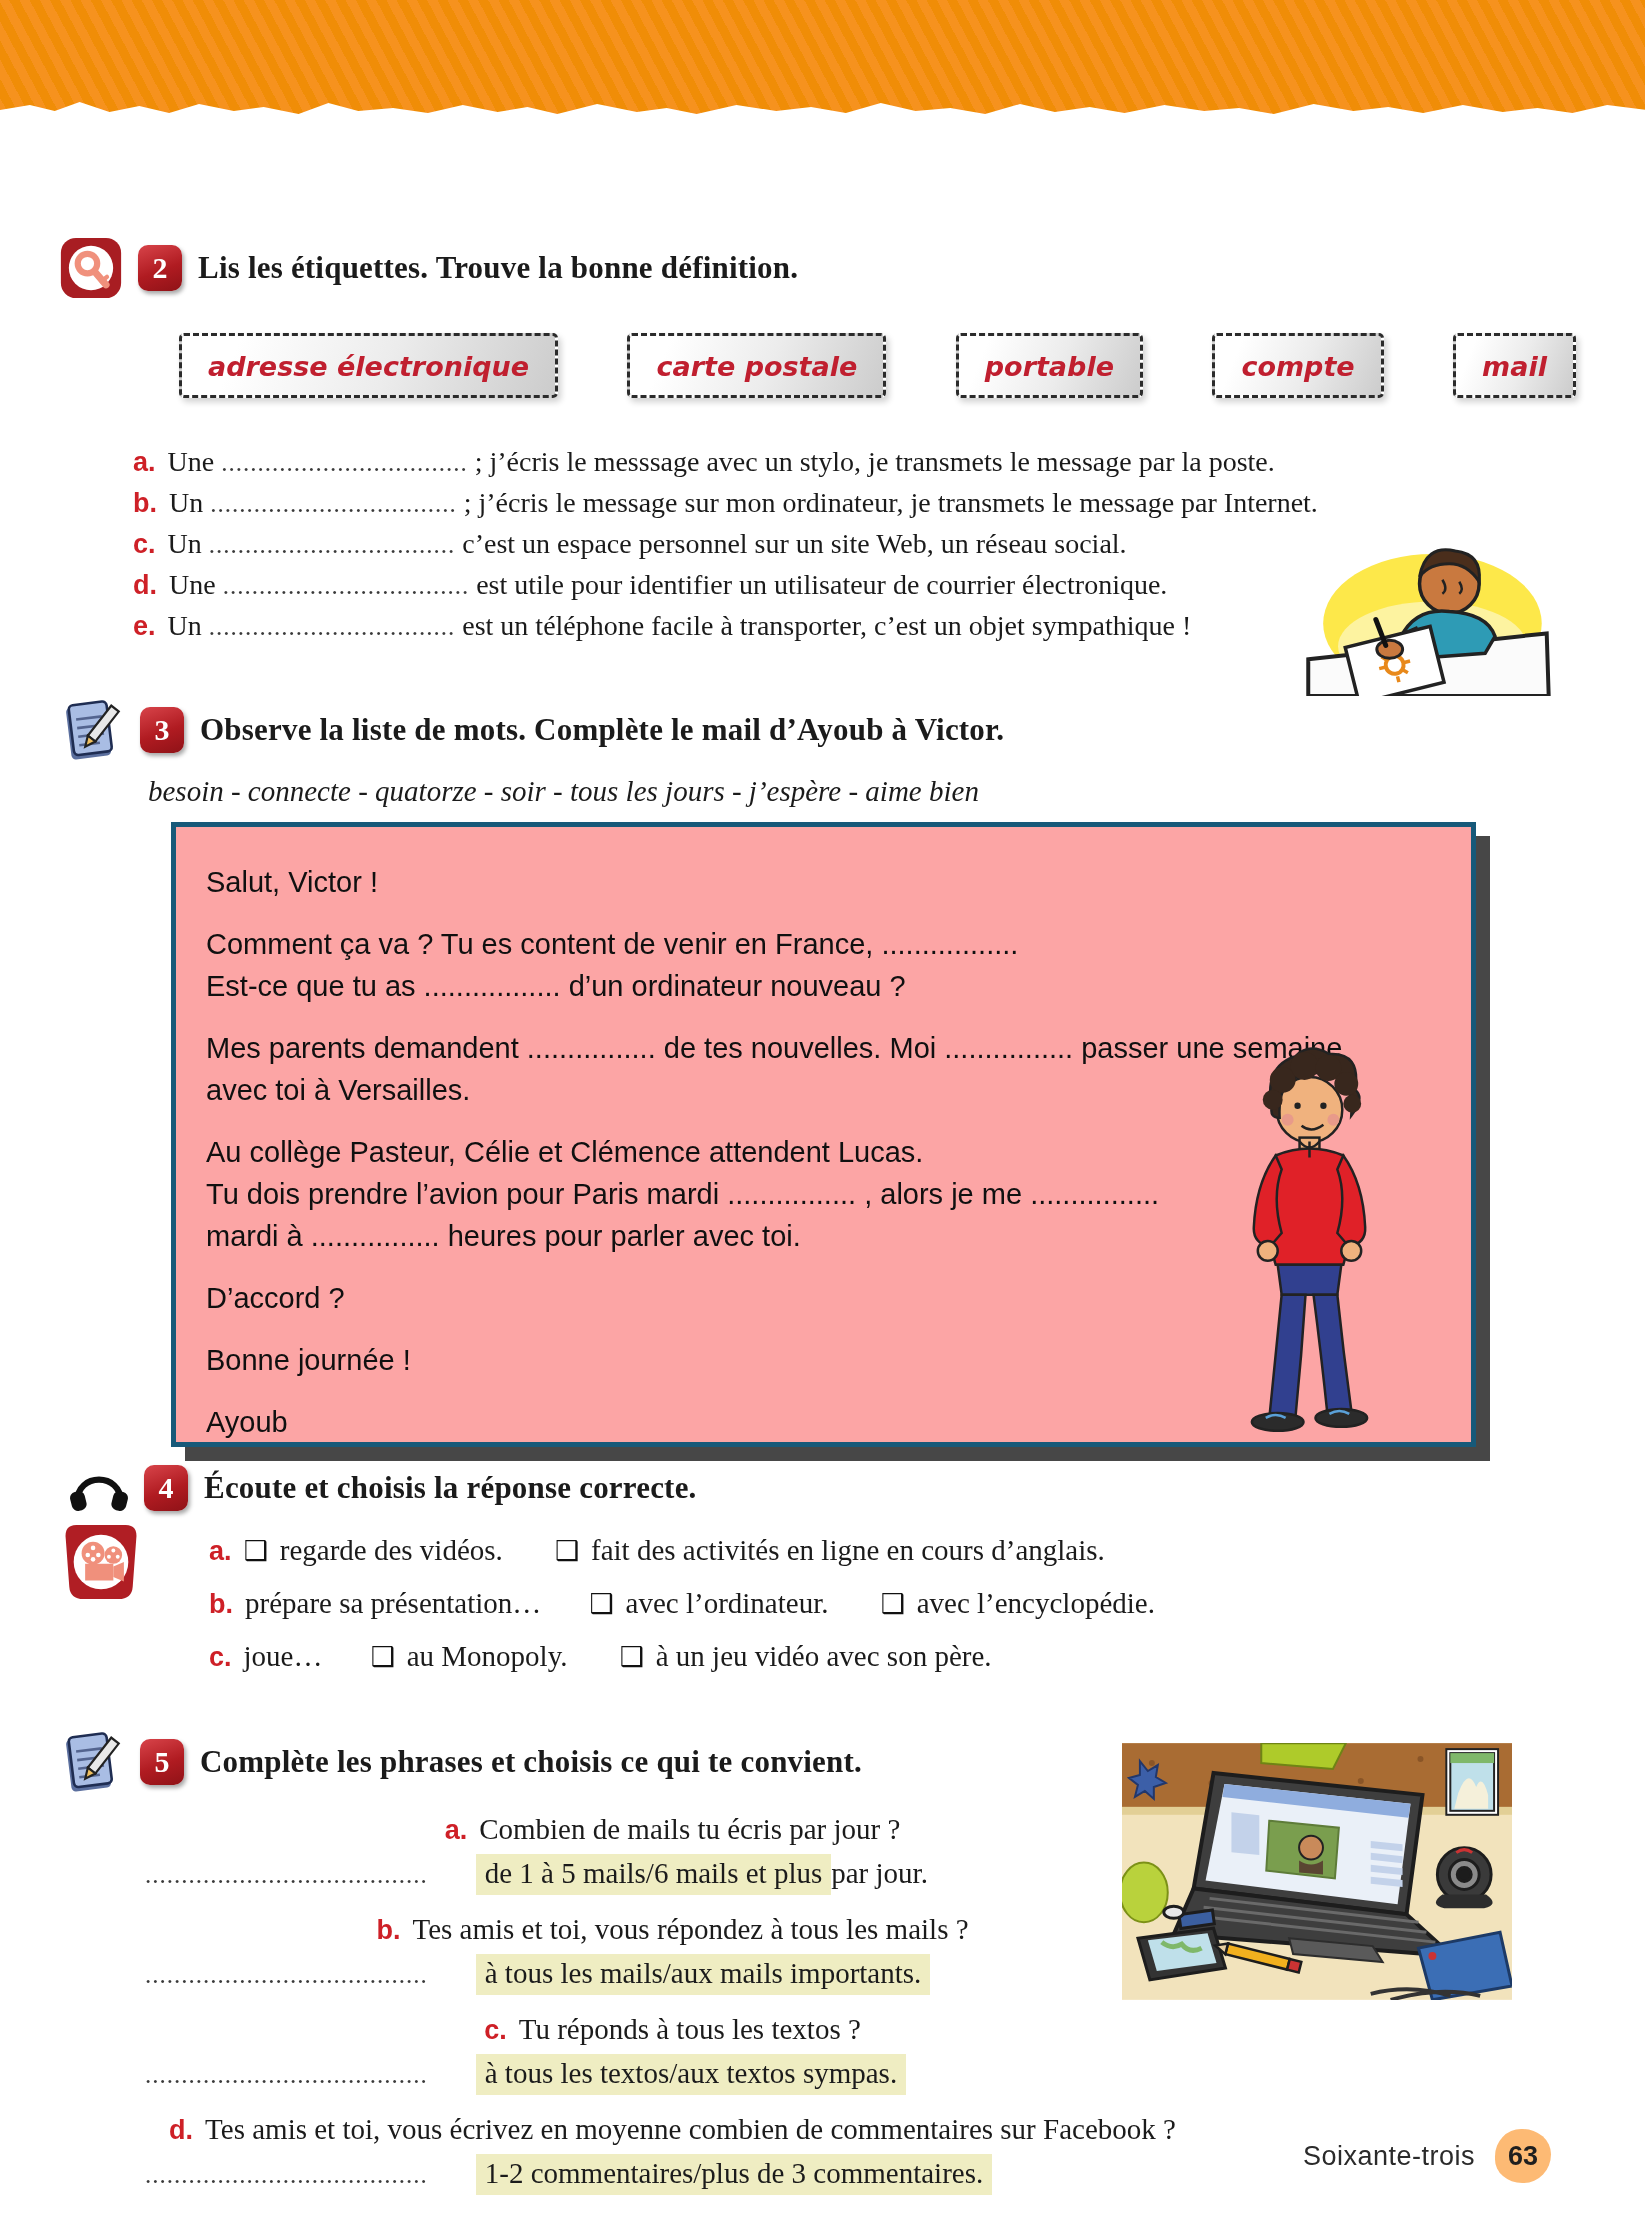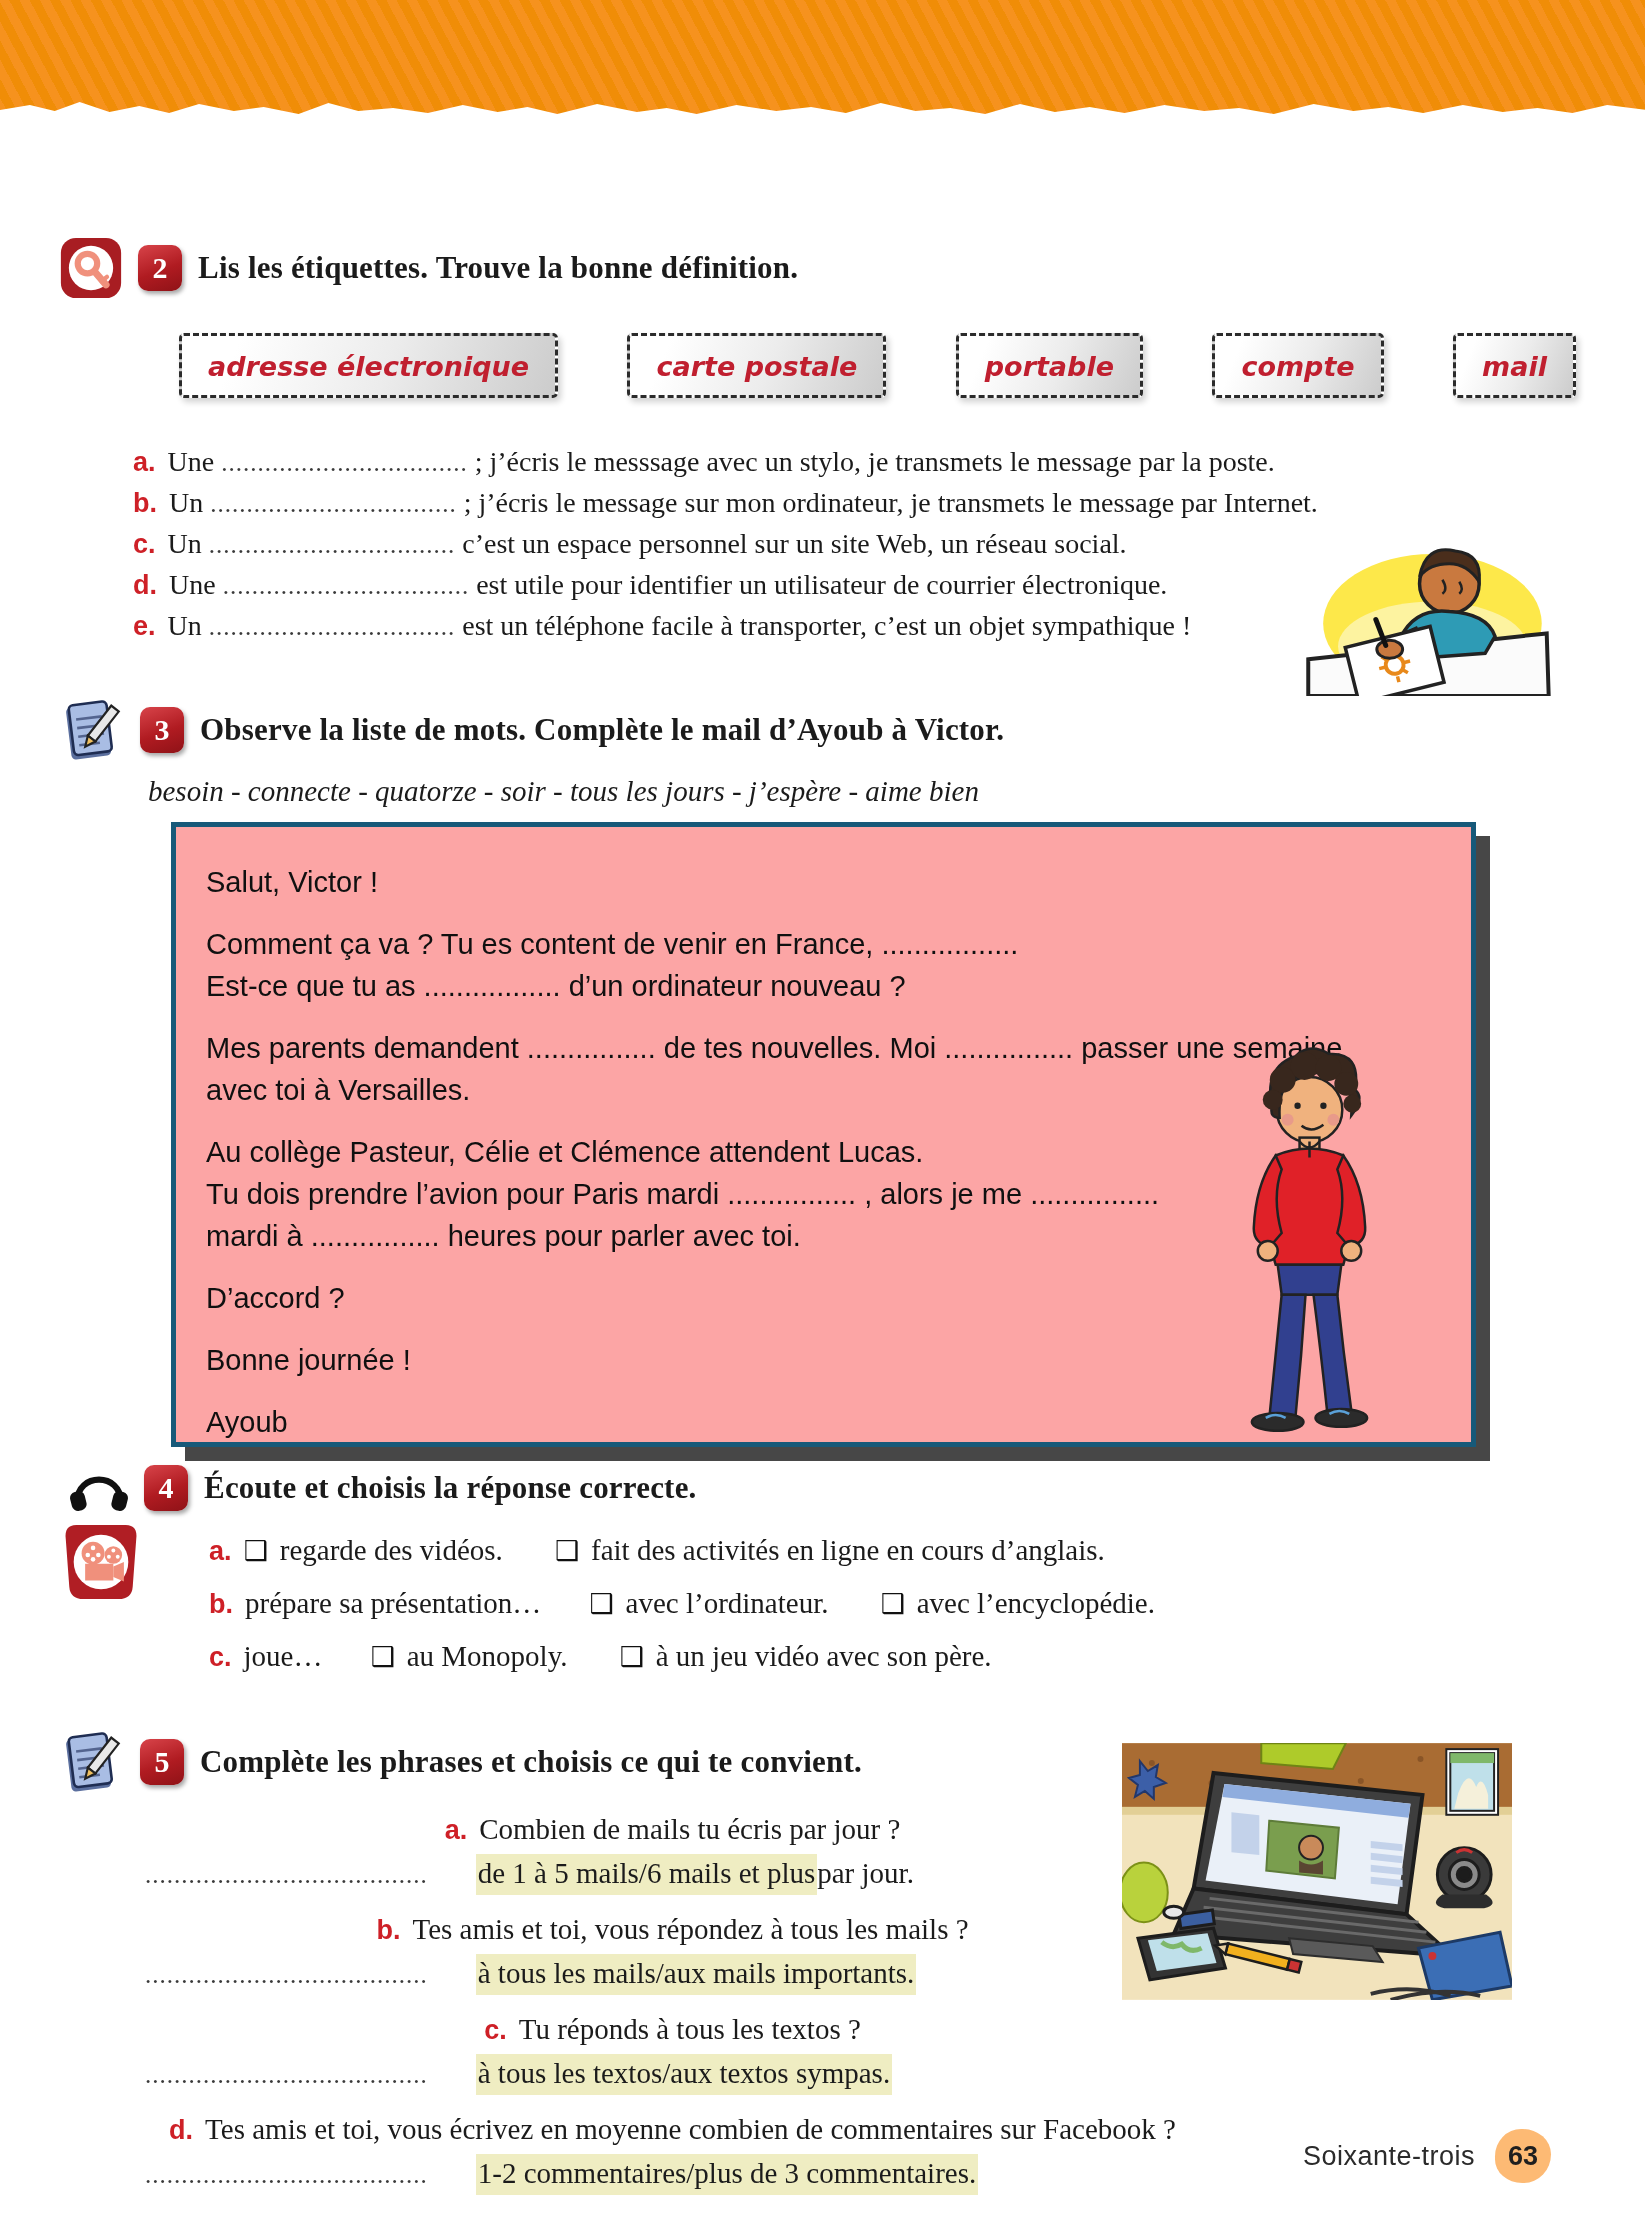--- a/index.html
+++ b/index.html
@@ -53,21 +53,21 @@
   .opt{display:flex;align-items:baseline;margin-right:52px;}
   .cb{font-family:"DejaVu Sans",sans-serif;font-size:27px;margin-right:12px;color:#111;}
   .film-icon{position:absolute;left:4px;top:62px;}
 
   
   #ex5{top:1729px;}
   #ex5 .content{margin-left:85px;max-width:1055px;text-align:center;}
   .q{font-size:29px;margin-top:18px;white-space:nowrap;}
   .ans{display:flex;align-items:baseline;margin-top:8px;white-space:nowrap;}
   .ans .dots{min-width:237px;}
-  .hl{background:#efedc2;padding:3px 2px 5px;margin-left:48px;font-size:29px;}
+  .hl{background:#efedc2;padding:3px 9px 5px;margin-left:48px;font-size:29px;}
   .tail5{font-size:29px;}
 
   
   .footer{position:absolute;right:95px;bottom:50px;display:flex;align-items:center;gap:20px;
           font-family:"Liberation Sans",sans-serif;justify-content:center;}
   .footer .ftxt{font-size:27px;color:#2b2b2b;letter-spacing:0.5px;}
   .pagenum{width:56px;height:54px;background:#fdba74;border-radius:48% 52% 50% 50%/52% 48% 55% 45%;
            display:flex;align-items:center;justify-content:center;font-size:27px;font-weight:bold;color:#1f1f1f;}
 
   

